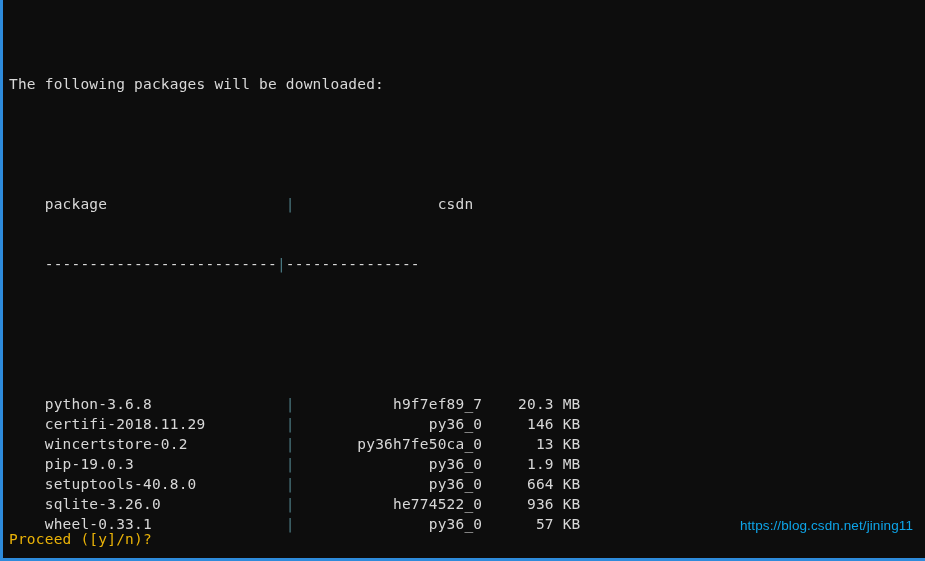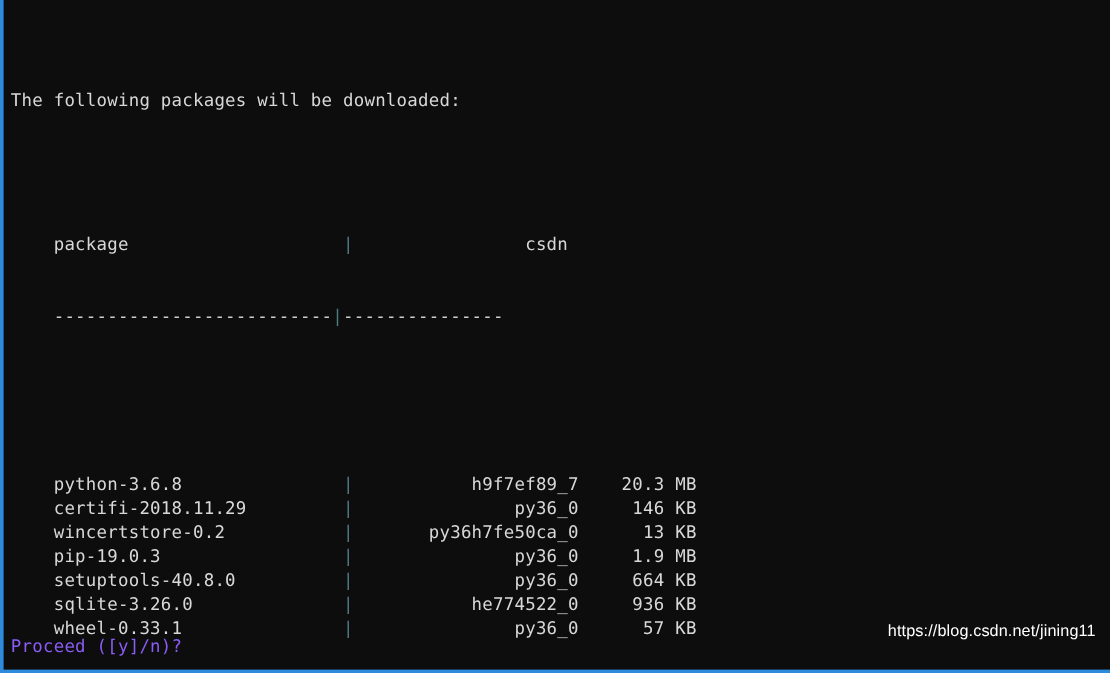--- a/index.html
+++ b/index.html
@@ -44,37 +44,37 @@
   }
 
   .pipe {
     color: #4b7a82;
   }
 
   .watermark {
     position: absolute;
     right: 12px;
     bottom: 22px;
-    color: #ffffff;
+    color: #0ea5e9;
     font-family: "Liberation Sans", "DejaVu Sans", sans-serif;
     font-size: 13.5px;
     letter-spacing: 0.1px;
     white-space: pre;
   }
 
   .prompt {
     position: absolute;
     left: 6px;
     bottom: 9px;
     white-space: pre;
     font-family: "DejaVu Sans Mono", "Liberation Mono", monospace;
     font-size: 14.5px;
     line-height: 20px;
     letter-spacing: 0.2px;
-    color: #8b5cf6;
+    color: #eab308;
   }
 </style>
 </head>
 <body>
 
 <div id="terminal">
 
   <div class="console">
 
     <div class="line">The following packages will be downloaded:</div>

